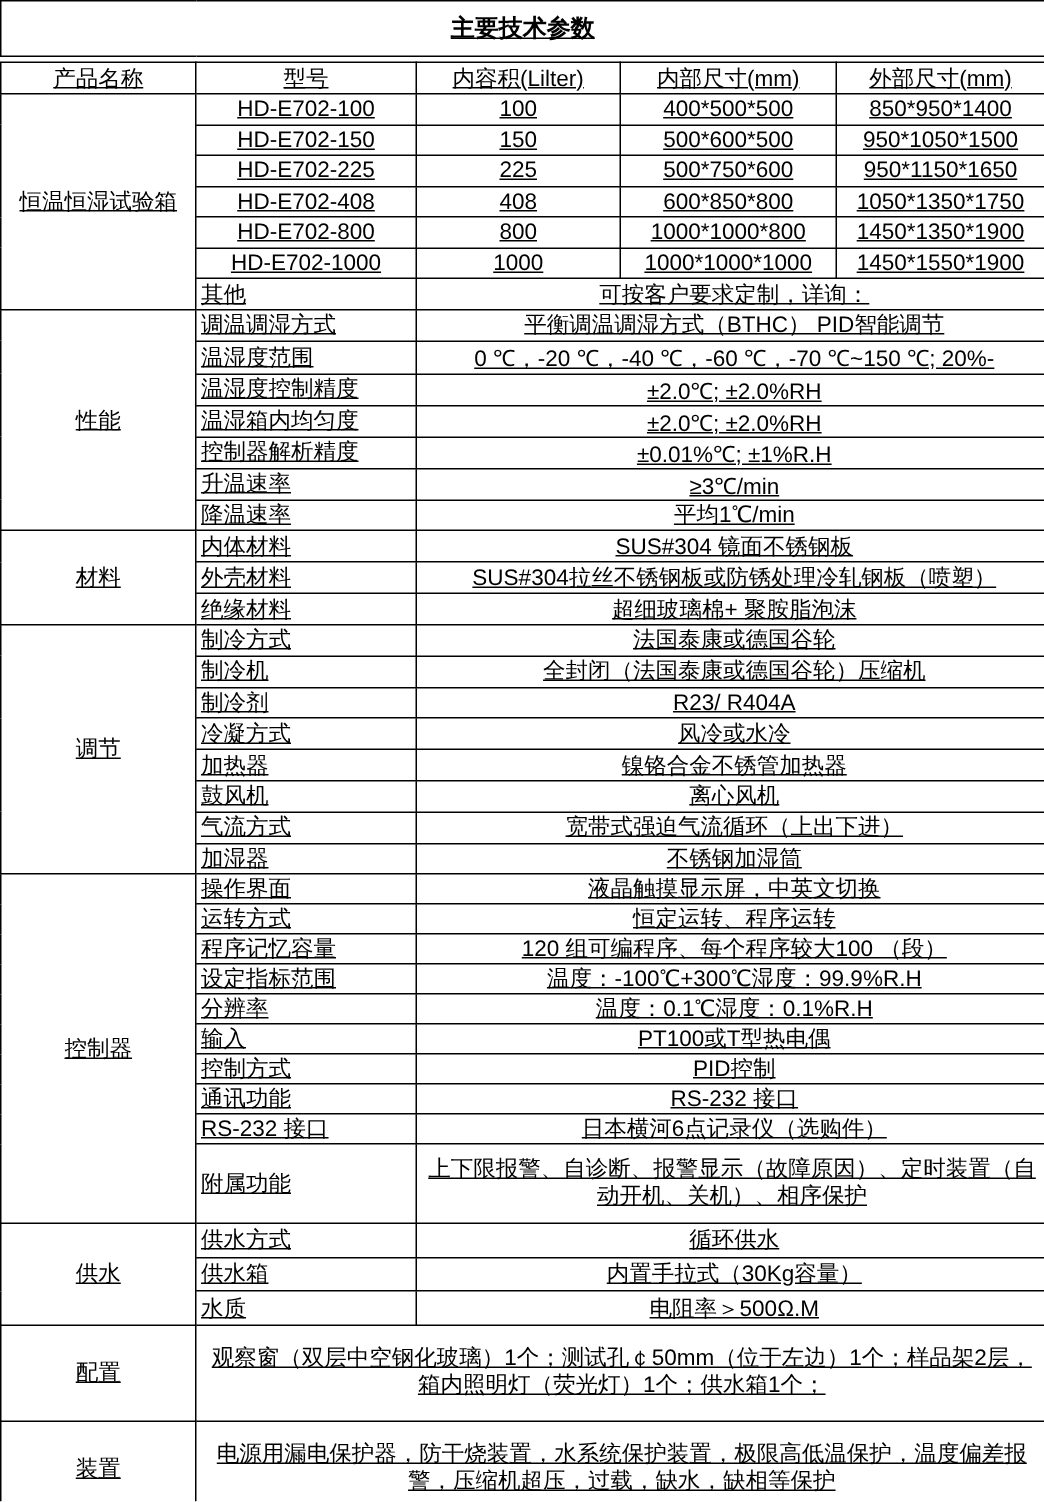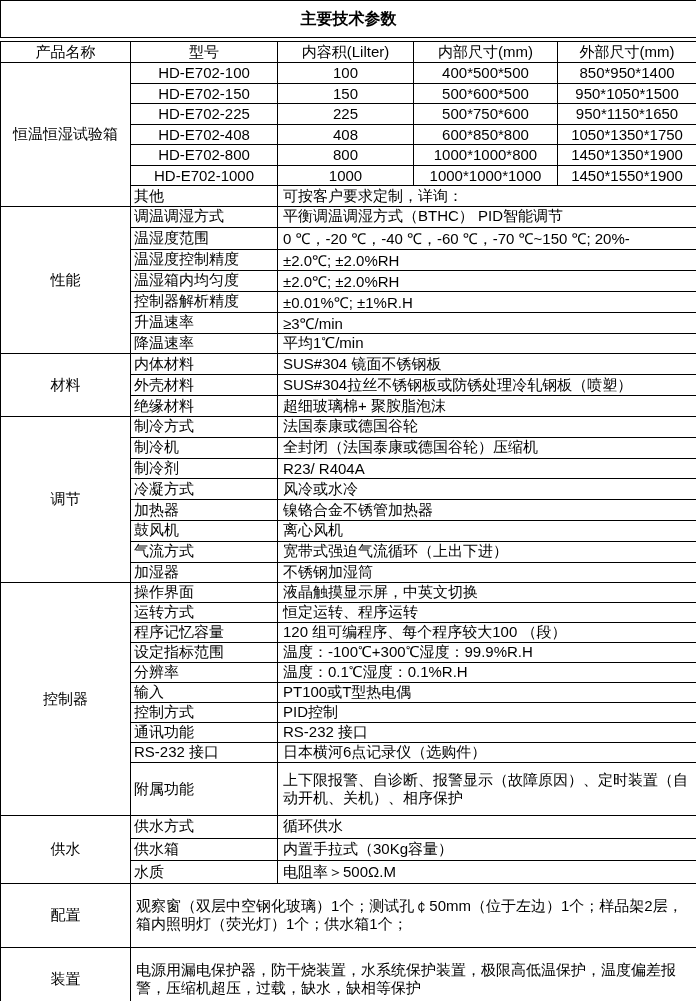--- a/index.html
+++ b/index.html
@@ -1,27 +1,27 @@
 <!DOCTYPE html>
 <html><head>
 <meta charset="utf-8">
 <style>
   * { box-sizing: border-box; margin: 0; padding: 0; }
   html, body { background: #ffffff; }
   body { font-family: "Liberation Sans", sans-serif; color: #000000; }
-  .page { width: 696px; height: 1001px; background: #ffffff; overflow: hidden; }
+  .page { width: 696px; height: 1001px; background: #ffffff; overflow: hidden; text-decoration: underline; }
   table { width: 696px; border-collapse: collapse; table-layout: fixed; }
   td { border: 1px solid #000000; font-size: 15px; color: #000000; overflow: hidden; vertical-align: middle; }
   .title-cell { font-size: 16px; font-weight: bold; text-align: center; }
   .spacer-cell { border-left: none; border-right: none; padding: 0; height: 4px; }
   .th { text-align: center; font-weight: normal; white-space: nowrap; }
   .cat { text-align: center; padding: 0 1px; }
   .center { text-align: center; white-space: nowrap; }
   .lbl { text-align: left; padding-left: 3px; white-space: nowrap; }
-  .val { text-align: left; padding-left: 5px; white-space: nowrap; }
+  .val { text-align: center; padding-left: 5px; white-space: nowrap; }
   .wrap { white-space: normal; line-height: 18px; padding-right: 3px; }
 </style>
 </head>
 <body>
 
 <div class="page">
   <table id="spec-table">
     <colgroup>
       <col style="width:130px">
         <col style="width:147px">

